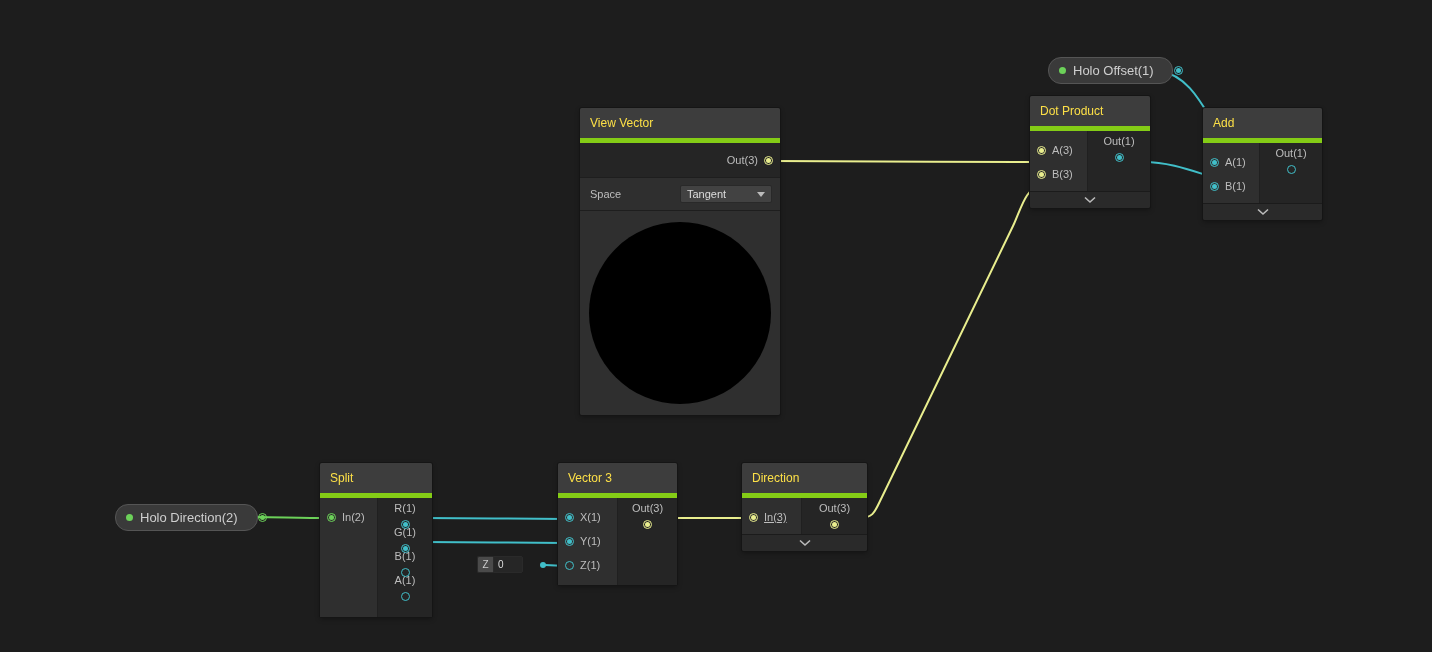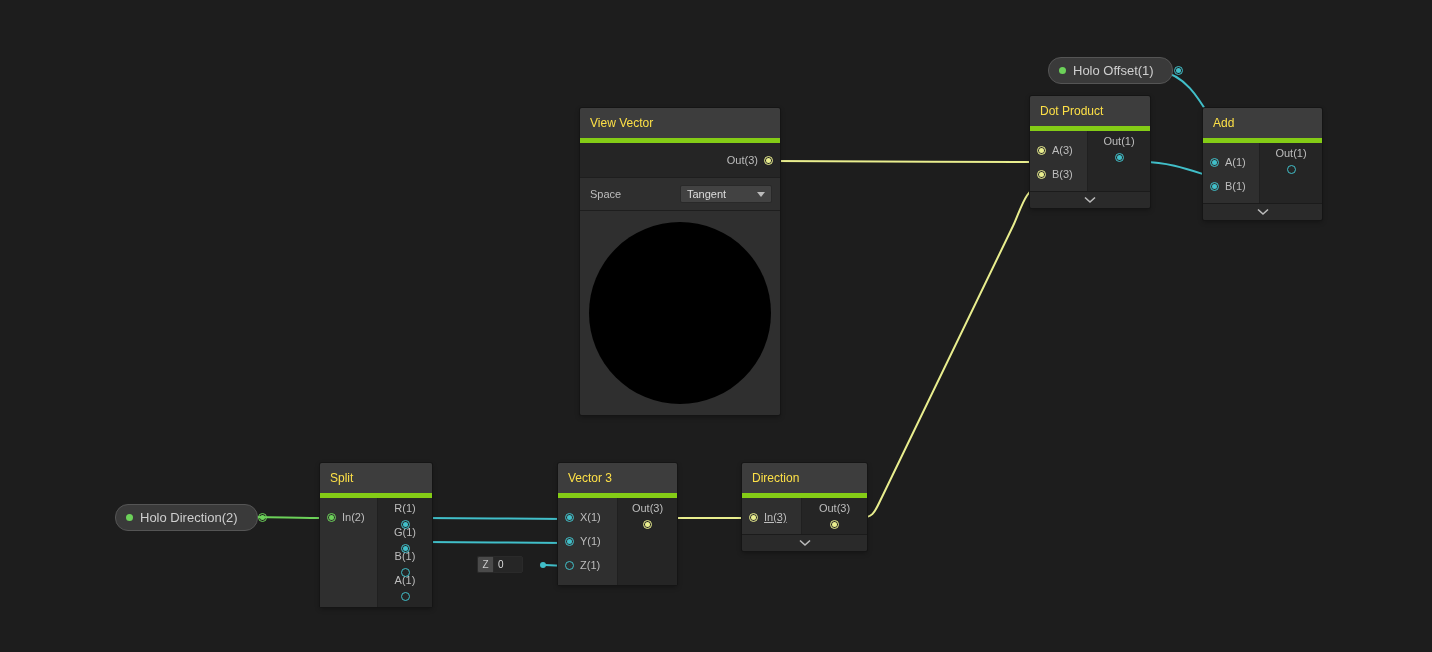--- a/index.html
+++ b/index.html
@@ -194,21 +194,21 @@
   <div class="node-header">
     <span>Split</span>
   </div>
   <div class="node-body">
     <div class="in-col pad" style="width:58px;">
       <div class="row">
         <span class="port filled vec2"></span>
         <span class="plabel">In(2)</span>
       </div>
     </div>
-    <div class="out-col pad" style="padding-bottom:6px;">
+    <div class="out-col pad" style="padding-bottom:16px;">
       <div class="row out">
         <span class="plabel">R(1)</span>
         <span class="port filled vec1"></span>
       </div>
       <div class="row out">
         <span class="plabel">G(1)</span>
         <span class="port filled vec1"></span>
       </div>
       <div class="row out">
         <span class="plabel">B(1)</span>

